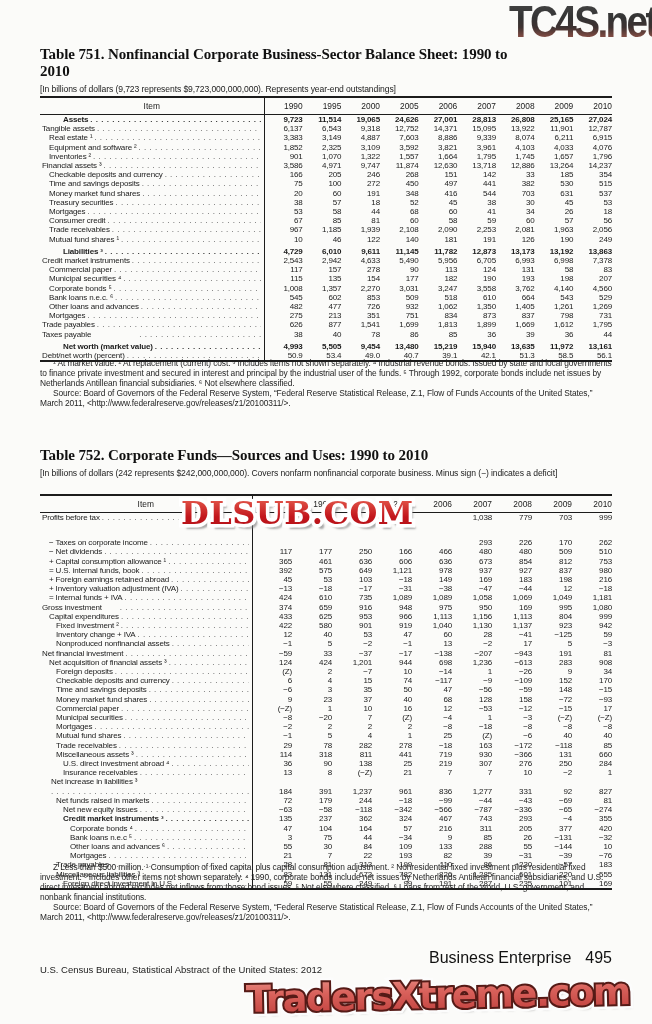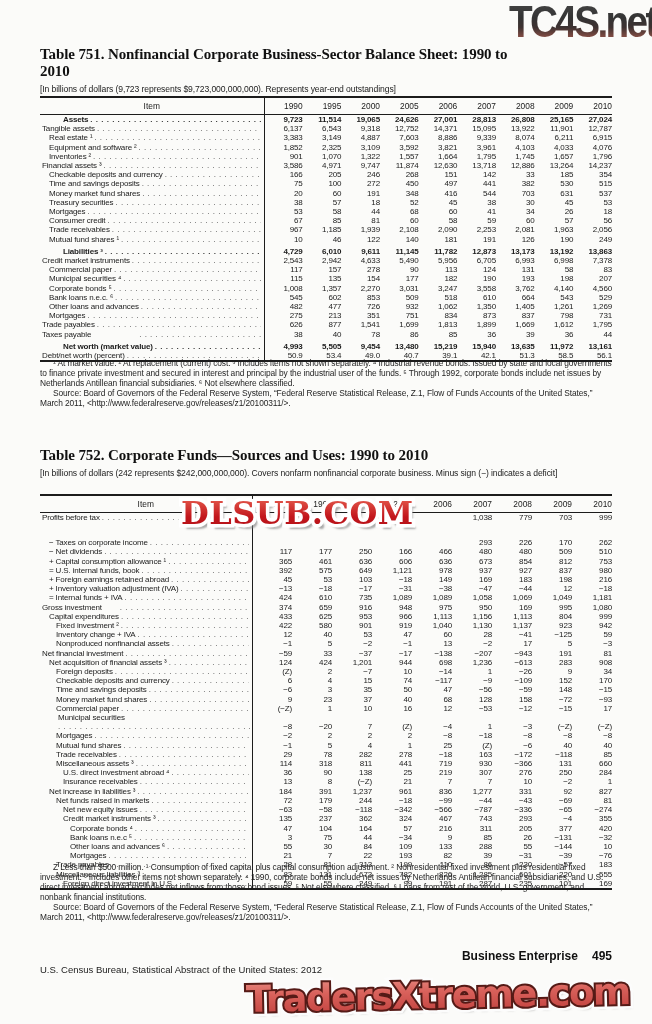--- a/index.html
+++ b/index.html
@@ -35,21 +35,21 @@
   tr.bold td{font-weight:bold;}
   tr.gap td{padding-top:3px;}
 
   
   .fn{font-size:8.4px;line-height:10px;color:#1f1f1f;letter-spacing:-0.1px;}
   .fn p{margin:0;text-indent:13px;}
   .t751-fn{position:absolute;top:358px;left:0;width:572px;}
   .t752-fn{position:absolute;top:862px;left:0;width:572px;}
 
   
-  .footer-right{position:absolute;top:949px;right:40px;font-size:12px;color:#111;font-weight:bold;}
+  .footer-right{position:absolute;top:949px;right:40px;font-size:16px;color:#111;}
   .footer-right .pg{margin-left:14px;}
   .footer-left{position:absolute;top:964px;left:40px;font-size:9.5px;color:#222;}
 
   
   .wm{pointer-events:none;}
   .wm-top{position:absolute;top:0px;right:-4px;font-family:"Liberation Sans",sans-serif;font-weight:800;font-size:44px;line-height:44px;letter-spacing:-3px;transform:scale(0.88,1.0);transform-origin:top right;
     background:linear-gradient(180deg,#474747 0%,#343434 40%,#3d3231 62%,#7c4a42 82%,#a2554b 95%,#aa584d 100%);
     -webkit-background-clip:text;background-clip:text;color:transparent;}
   .wm-stack{position:absolute;white-space:nowrap;}
   .wm-stack .layer{position:absolute;left:0;top:0;white-space:nowrap;}
@@ -899,21 +899,21 @@
             <td class="num">10</td>
             <td class="num">16</td>
             <td class="num">12</td>
             <td class="num">−53</td>
             <td class="num">−12</td>
             <td class="num">−15</td>
             <td class="num">17</td>
           </tr>
           <tr>
             <td class="lblcell">
-              <span class="rowlbl" style="padding-left: 16px; flex-direction: column;">
+              <span class="rowlbl" style="padding-left: 16px;">
                 <span class="t">Municipal securities</span>
                 <span class="dots"></span>
               </span>
             </td>
             <td class="num">−8</td>
             <td class="num">−20</td>
             <td class="num">7</td>
             <td class="num">(Z)</td>
             <td class="num">−4</td>
             <td class="num">1</td>
@@ -1018,21 +1018,21 @@
             <td class="num">(−Z)</td>
             <td class="num">21</td>
             <td class="num">7</td>
             <td class="num">7</td>
             <td class="num">10</td>
             <td class="num">−2</td>
             <td class="num">1</td>
           </tr>
           <tr>
             <td class="lblcell">
-              <span class="rowlbl" style="padding-left: 9px;">
+              <span class="rowlbl" style="padding-left: 9px; flex-direction: column;">
                 <span class="t">Net increase in liabilities ³</span>
                 <span class="dots"></span>
               </span>
             </td>
             <td class="num">184</td>
             <td class="num">391</td>
             <td class="num">1,237</td>
             <td class="num">961</td>
             <td class="num">836</td>
             <td class="num">1,277</td>
@@ -1069,21 +1069,21 @@
             <td class="num">−118</td>
             <td class="num">−342</td>
             <td class="num">−566</td>
             <td class="num">−787</td>
             <td class="num">−336</td>
             <td class="num">−65</td>
             <td class="num">−274</td>
           </tr>
           <tr>
             <td class="lblcell">
-              <span class="rowlbl" style="padding-left: 23px;">
+              <span class="rowlbl" style="padding-left: 23px; font-weight: bold;">
                 <span class="t">Credit market instruments ³</span>
                 <span class="dots"></span>
               </span>
             </td>
             <td class="num">135</td>
             <td class="num">237</td>
             <td class="num">362</td>
             <td class="num">324</td>
             <td class="num">467</td>
             <td class="num">743</td>

